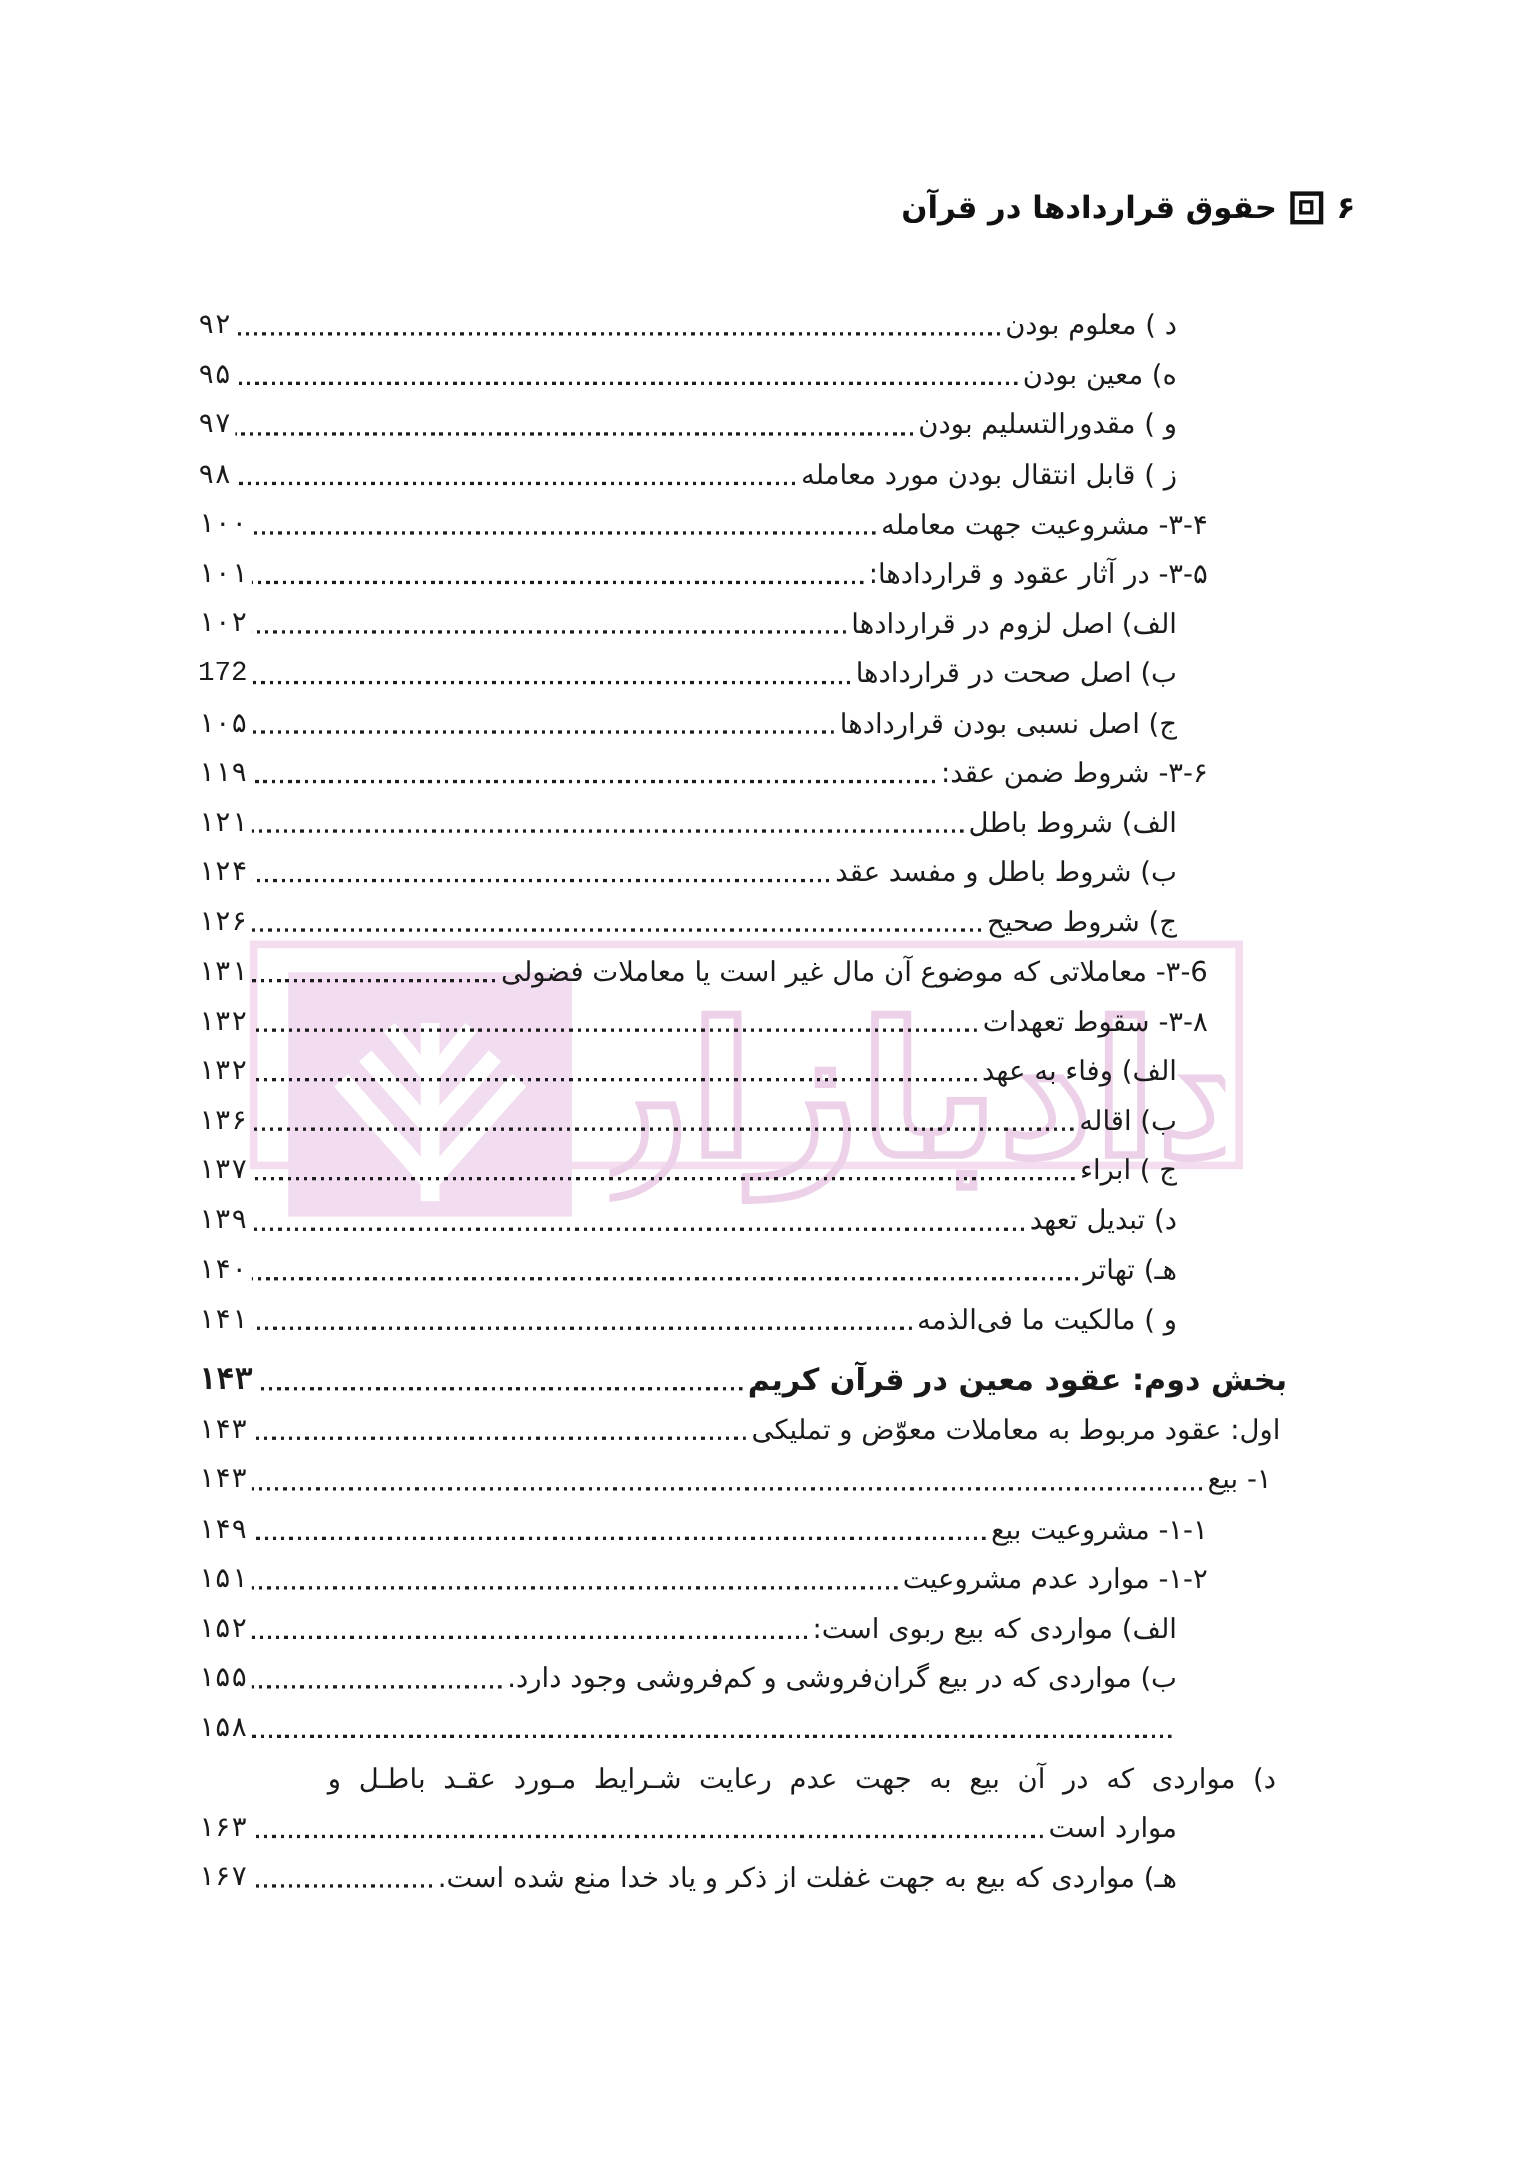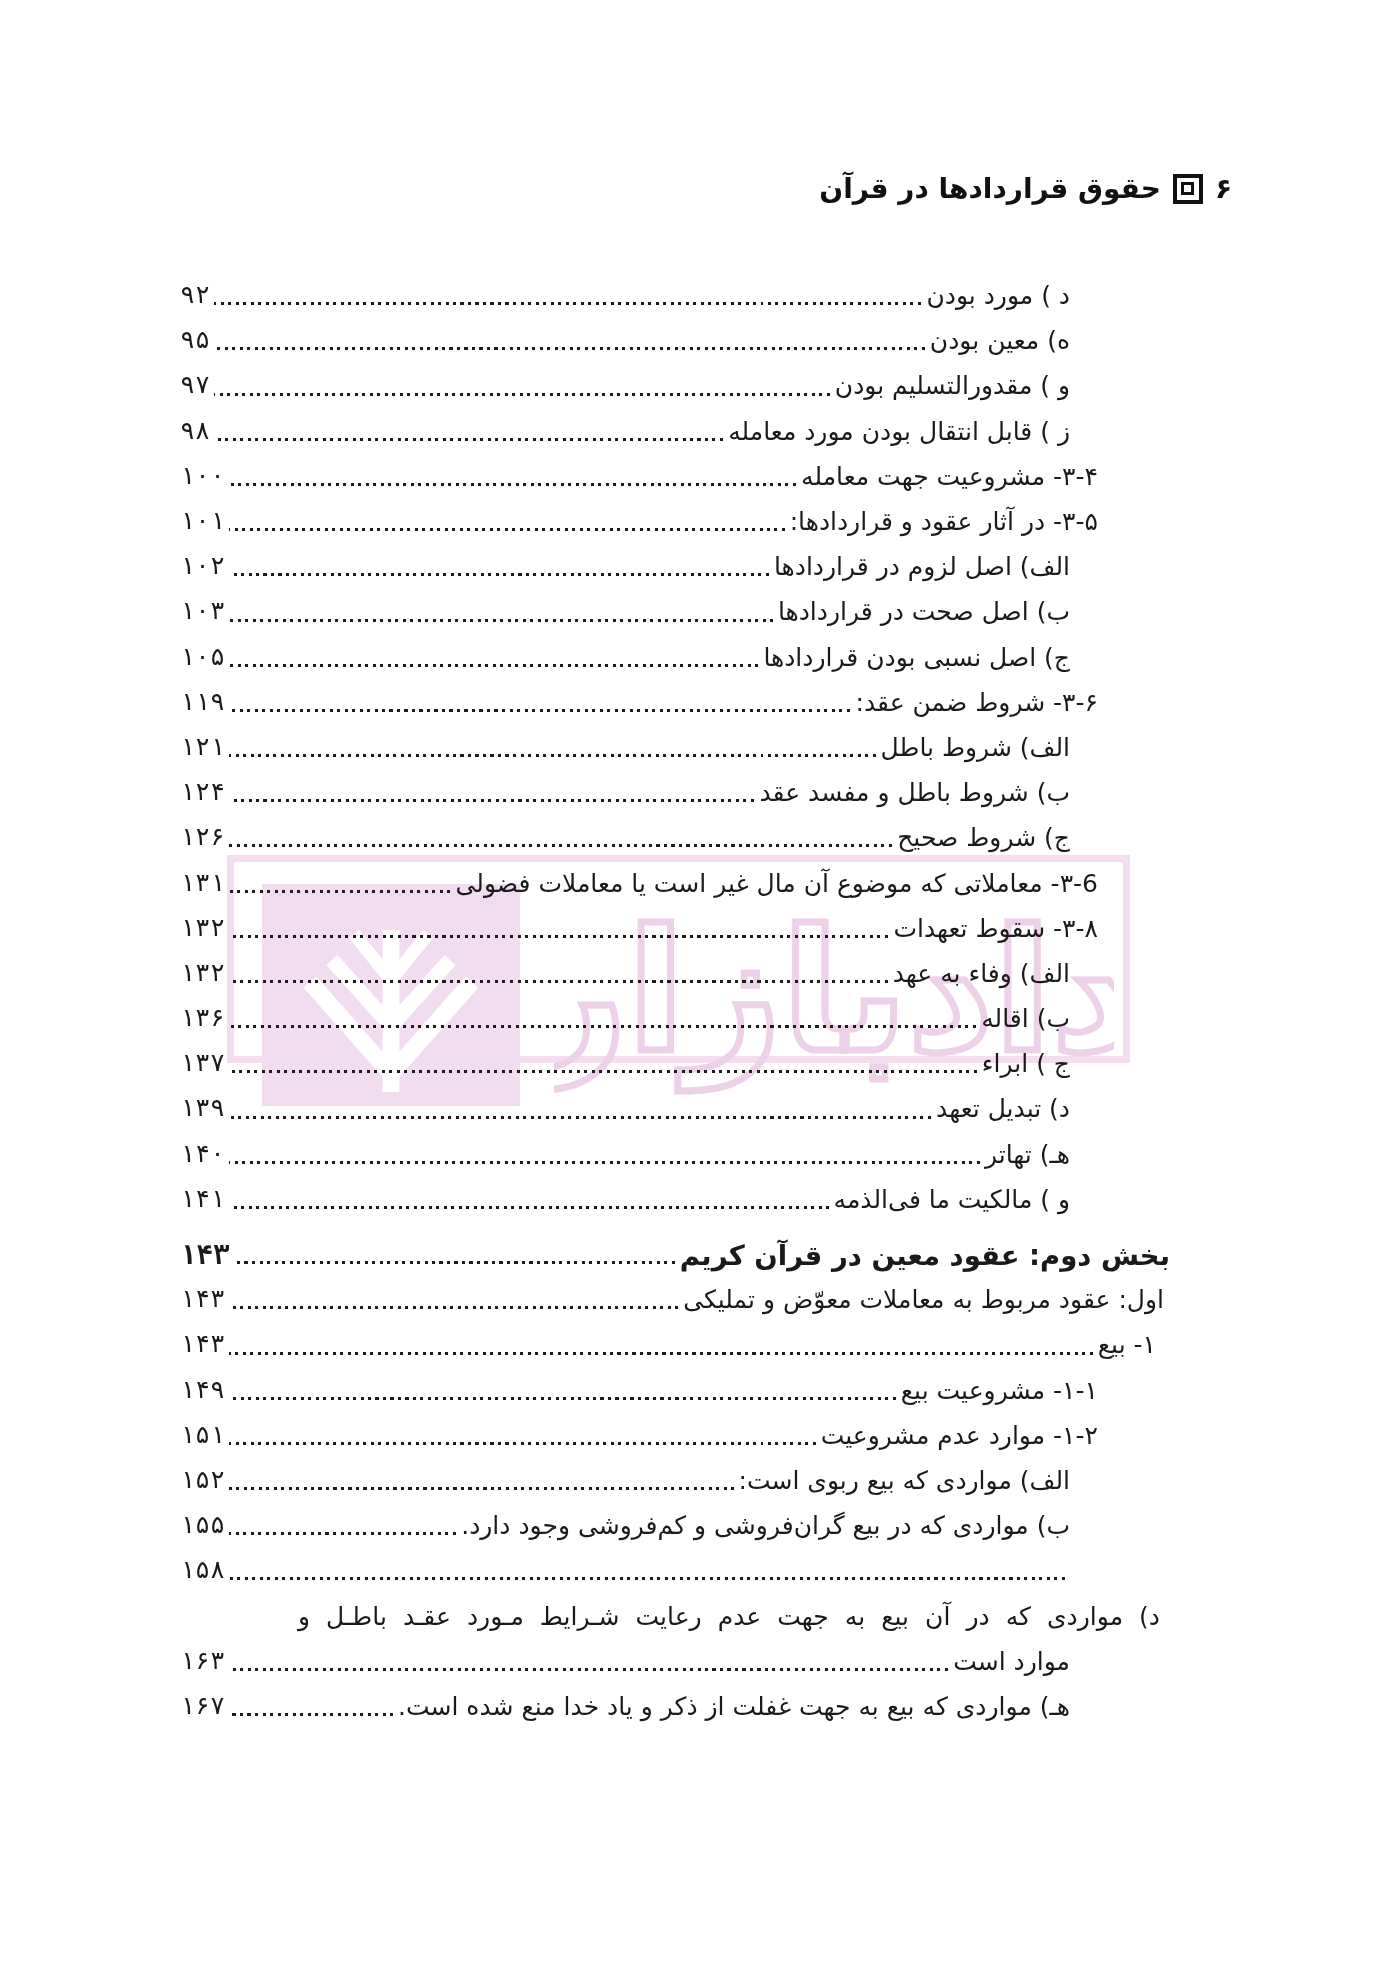--- a/index.html
+++ b/index.html
@@ -76,21 +76,21 @@
 <div class="header">
   <span>۶</span>
   <span class="hsq">
       <span class="hsq-inner"></span>
     </span>
   <span>حقوق قراردادها در قرآن</span>
 </div>
 
 <div class="toc" id="toc">
     <div class="row sub">
-      <span class="t">د ) مورد بودن</span>
+      <span class="t">د ) معلوم بودن</span>
       <span class="leader"></span>
       <span class="pg">۹۲</span>
     </div>
     <div class="row sub">
       <span class="t">ه) معین بودن</span>
       <span class="leader"></span>
       <span class="pg">۹۵</span>
     </div>
     <div class="row sub">
       <span class="t">و ) مقدورالتسلیم بودن</span>
@@ -113,21 +113,21 @@
       <span class="pg">۱۰۱</span>
     </div>
     <div class="row sub">
       <span class="t">الف) اصل لزوم در قراردادها</span>
       <span class="leader"></span>
       <span class="pg">۱۰۲</span>
     </div>
     <div class="row sub">
       <span class="t">ب) اصل صحت در قراردادها</span>
       <span class="leader"></span>
-      <span class="pg">۱۰۳</span>
+      <span class="pg">172</span>
     </div>
     <div class="row sub">
       <span class="t">ج) اصل نسبی بودن قراردادها</span>
       <span class="leader"></span>
       <span class="pg">۱۰۵</span>
     </div>
     <div class="row item2">
       <span class="t">۳-۶- شروط ضمن عقد:</span>
       <span class="leader"></span>
       <span class="pg">۱۱۹</span>

